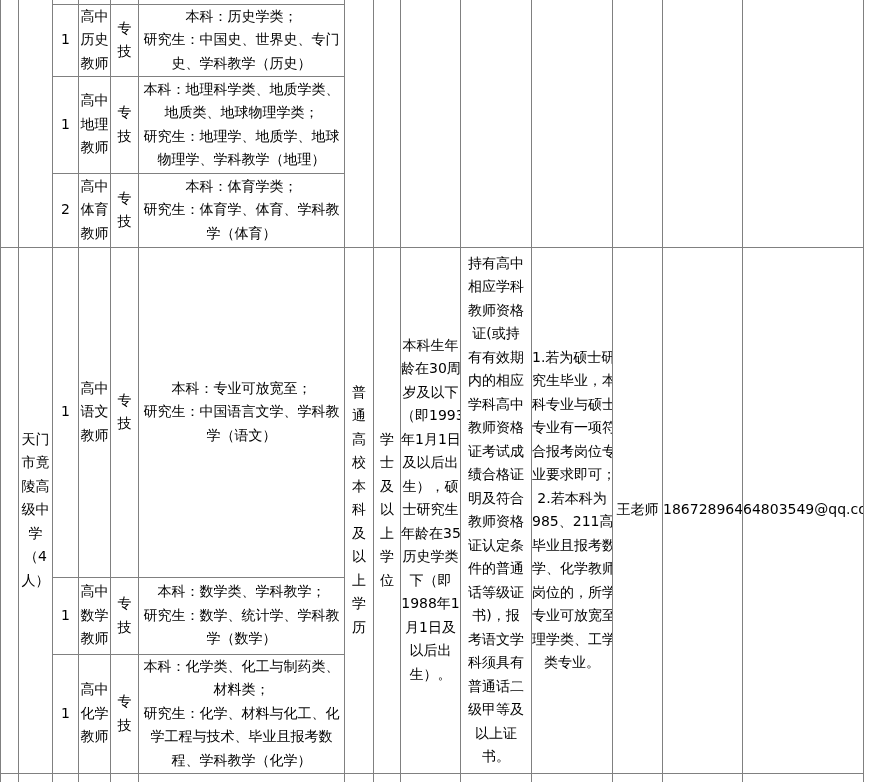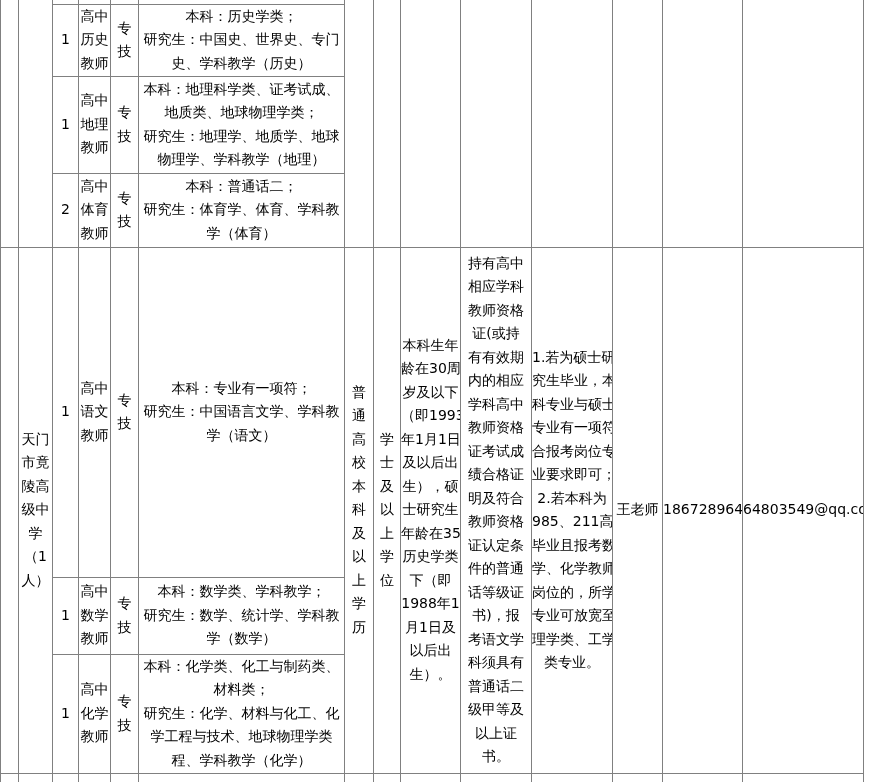--- a/index.html
+++ b/index.html
@@ -92,54 +92,54 @@
 史、学科教学（历史）</td>
   </tr>
 
   <tr style="height:97px">
     <td>1</td>
     <td>高中
 地理
 教师</td>
     <td>专
 技</td>
-    <td>本科：地理科学类、证考试成、
+    <td>本科：地理科学类、地质学类、
 地质类、地球物理学类；
 研究生：地理学、地质学、地球
 物理学、学科教学（地理）</td>
   </tr>
 
   <tr style="height:74px">
     <td>2</td>
     <td>高中
 体育
 教师</td>
     <td>专
 技</td>
-    <td>本科：普通话二；
+    <td>本科：体育学类；
 研究生：体育学、体育、学科教
 学（体育）</td>
   </tr>
 
   <tr style="height:330px">
     <td class="edge-left" rowspan="3"></td>
     <td rowspan="3">天门
 市竟
 陵高
 级中
 学
-（1
+（4
 人）</td>
     <td>1</td>
     <td>高中
 语文
 教师</td>
     <td>专
 技</td>
-    <td>本科：专业有一项符；
+    <td>本科：专业可放宽至；
 研究生：中国语言文学、学科教
 学（语文）</td>
     <td rowspan="3">普
 通
 高
 校
 本
 科
 及
 以
@@ -224,21 +224,21 @@
   <tr style="height:119px">
     <td>1</td>
     <td>高中
 化学
 教师</td>
     <td>专
 技</td>
     <td>本科：化学类、化工与制药类、
 材料类；
 研究生：化学、材料与化工、化
-学工程与技术、地球物理学类
+学工程与技术、毕业且报考数
 程、学科教学（化学）</td>
   </tr>
 
   <tr class="row-bottom" style="height:8px">
     <td class="edge-left"></td>
     <td></td>
     <td></td>
     <td></td>
     <td></td>
     <td></td>

